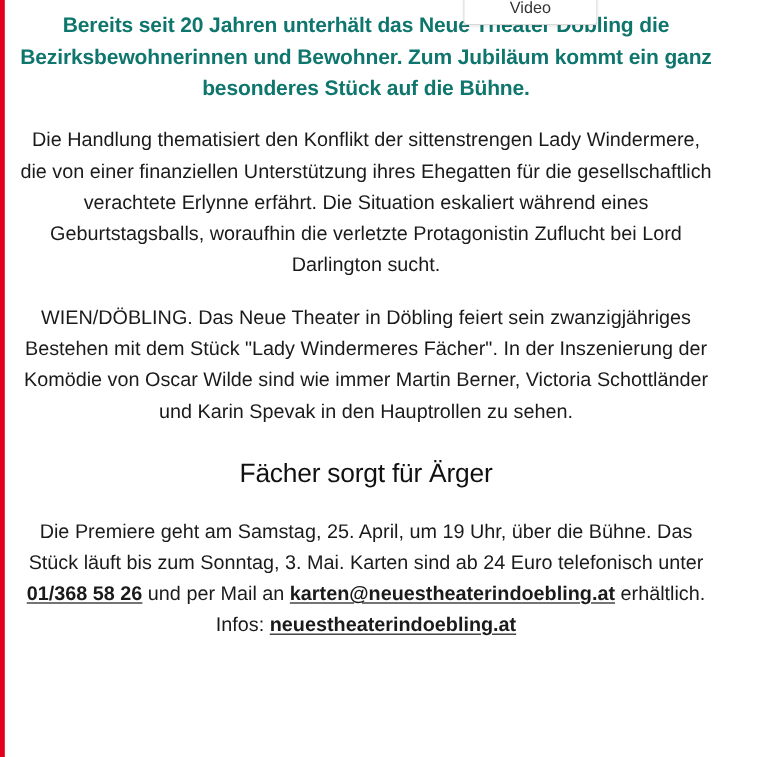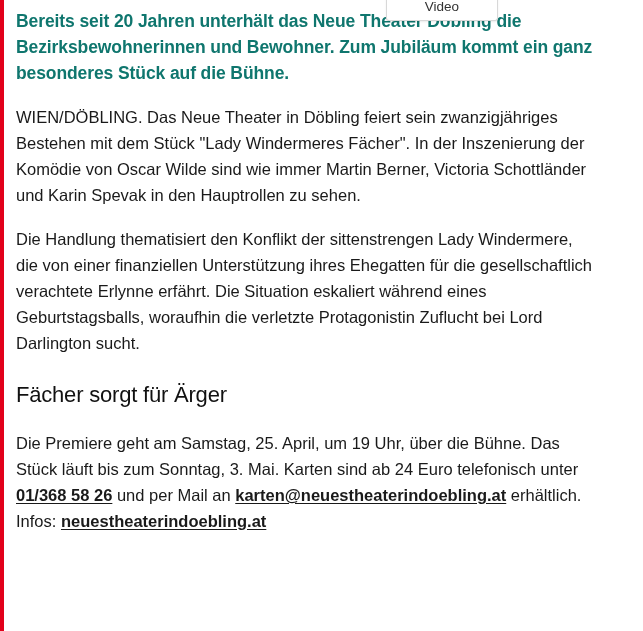--- a/index.html
+++ b/index.html
@@ -14,20 +14,21 @@
     color: #1a1a1a;
     overflow: hidden;
     position: relative;
   }
   .page {
     position: relative;
     width: 594px;
     height: 631px;
     box-sizing: border-box;
     padding: 0 0 0 16px;
+    text-align: center;
   }
   .accent-bar {
     position: absolute;
     left: 0;
     top: 0;
     width: 4px;
     height: 631px;
     background: #e2001a;
   }
   .lead {
@@ -87,22 +88,22 @@
 <div class="page">
 
   <div class="accent-bar"></div>
 
   <div class="video-tab">
     <span>Video</span>
   </div>
 
   <p class="lead">Bereits seit 20 Jahren unterhält das Neue Theater Döbling die Bezirksbewohnerinnen und Bewohner. Zum Jubiläum kommt ein ganz besonderes Stück auf die Bühne.</p>
 
+  <p class="body-text">Die Handlung thematisiert den Konflikt der sittenstrengen Lady Windermere, die von einer finanziellen Unterstützung ihres Ehegatten für die gesellschaftlich verachtete Erlynne erfährt. Die Situation eskaliert während eines Geburtstagsballs, woraufhin die verletzte Protagonistin Zuflucht bei Lord Darlington sucht.</p>
+
   <p class="body-text">WIEN/DÖBLING. Das Neue Theater in Döbling feiert sein zwanzigjähriges Bestehen mit dem Stück "Lady Windermeres Fächer". In der Inszenierung der Komödie von Oscar Wilde sind wie immer Martin Berner, Victoria Schottländer und Karin Spevak in den Hauptrollen zu sehen.</p>
-
-  <p class="body-text">Die Handlung thematisiert den Konflikt der sittenstrengen Lady Windermere, die von einer finanziellen Unterstützung ihres Ehegatten für die gesellschaftlich verachtete Erlynne erfährt. Die Situation eskaliert während eines Geburtstagsballs, woraufhin die verletzte Protagonistin Zuflucht bei Lord Darlington sucht.</p>
 
   <h2 class="subhead">Fächer sorgt für Ärger</h2>
 
 
   <p class="body-text"><span>Die Premiere geht am Samstag, 25. April, um 19 Uhr, über die Bühne. Das Stück läuft bis zum Sonntag, 3. Mai. Karten sind ab 24 Euro telefonisch unter </span><a class="inline-link" href="#">01/368 58 26</a><span> und per Mail an </span><a class="inline-link" href="#">karten@neuestheaterindoebling.at</a><span> erhältlich. Infos: </span><a class="inline-link" href="#">neuestheaterindoebling.at</a></p>
 
 </div>
 
 </body></html>

